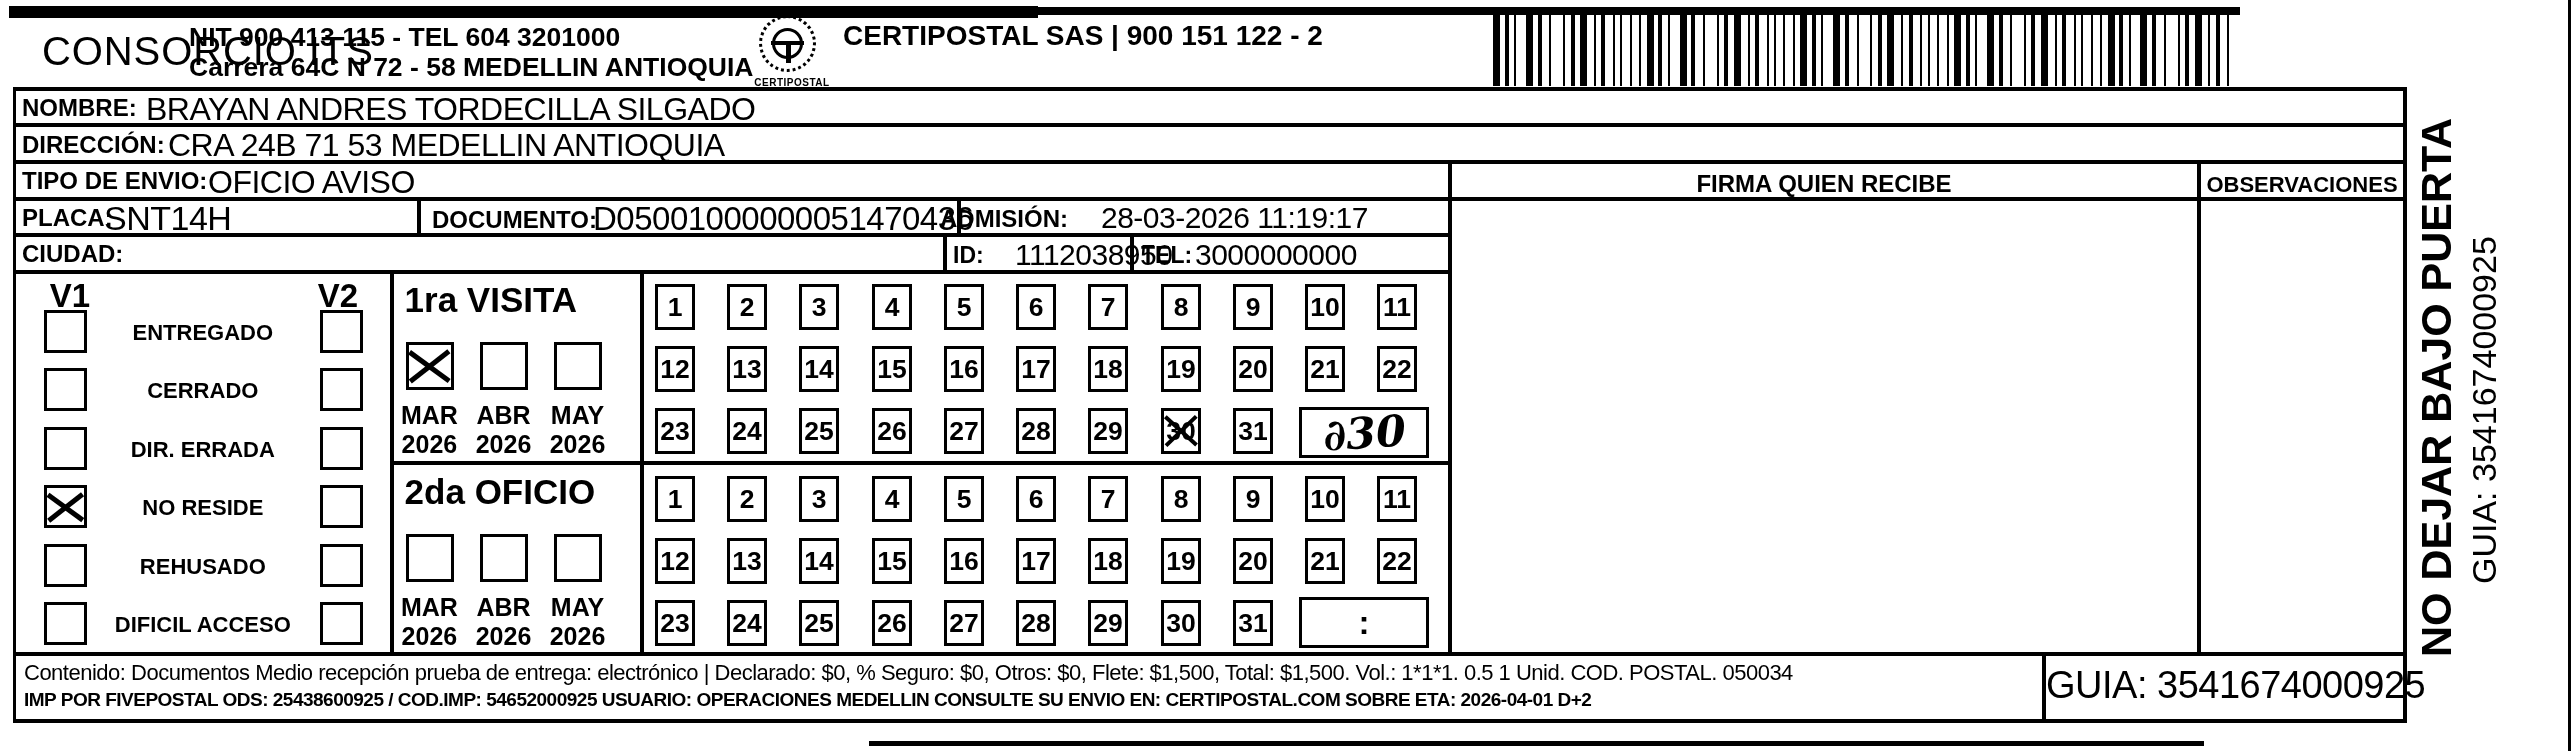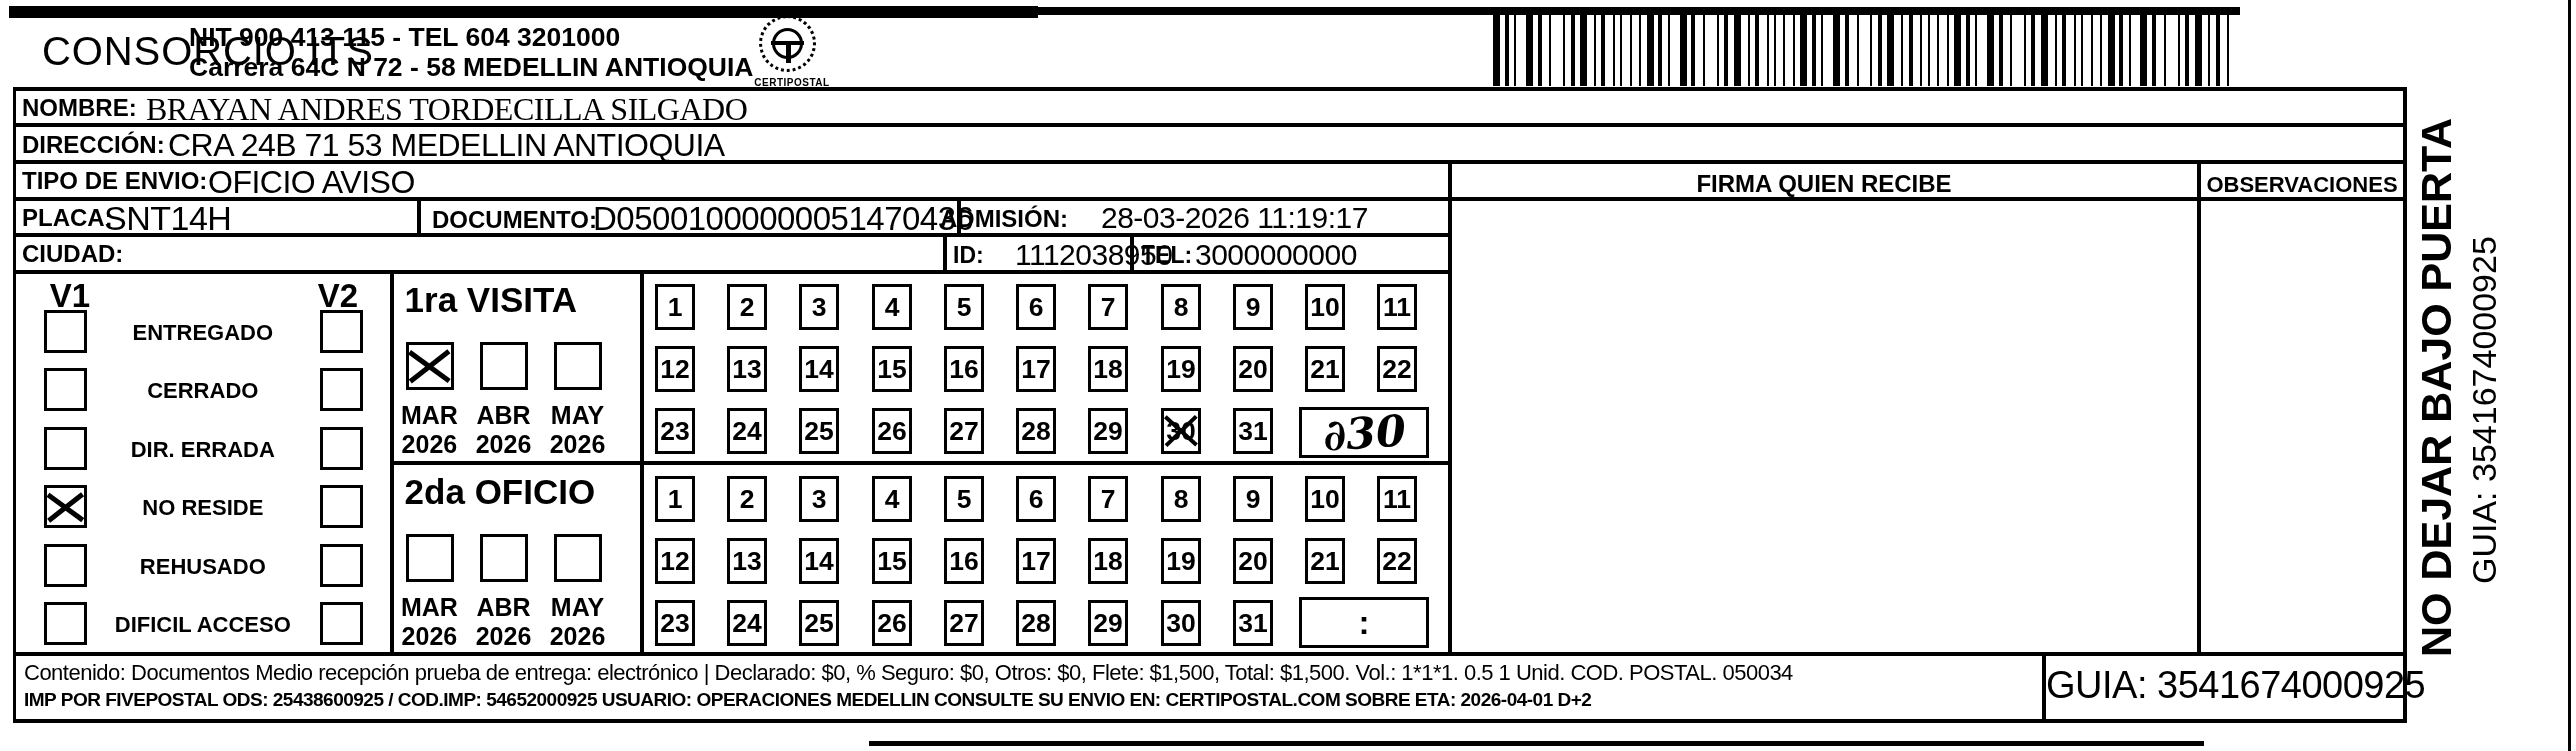--- a/index.html
+++ b/index.html
@@ -52,20 +52,21 @@
   <div class="val" style="left:42px;top:29px;font-size:40px;letter-spacing:0.9px;">CONSORCIO ITS</div>
   <div class="lbl" style="left:189px;top:22px;font-size:26.5px;">NIT 900 413 115 - TEL 604 3201000</div>
   <div class="lbl" style="left:189px;top:52px;font-size:26.5px;">Carrera 64C N 72 - 58 MEDELLIN ANTIOQUIA</div>
 
   <div class="stamp-ring" style="left:759px;top:14.6px;justify-content:center;">
     <div class="stamp-core"></div>
     <div class="stamp-cap">CERTIPOSTAL</div>
     <div class="stamp-und"></div>
   </div>
 
+  <div class="lbl" style="left:843px;top:20px;font-size:28px;">CERTIPOSTAL SAS | 900 151 122 - 2</div>
 
   <div class="barcode" style="left:1493px;top:11px;width:743px;height:75px;">
       <i style="left:0px;width:6.6px"></i>
       <i style="left:11.7px;width:4.4px"></i>
       <i style="left:21px;width:2.2px"></i>
       <i style="left:33px;width:6.6px"></i>
       <i style="left:45px;width:4.4px"></i>
       <i style="left:56px;width:2.2px"></i>
       <i style="left:70px;width:2.2px"></i>
       <i style="left:78px;width:4.4px"></i>
@@ -151,21 +152,21 @@
   <div class="ln" style="left:957px;top:197px;width:3.7px;height:40px;"></div>
   <div class="ln" style="left:943px;top:233px;width:3.7px;height:40px;"></div>
   <div class="ln" style="left:1130px;top:233px;width:3.7px;height:40px;"></div>
   <div class="ln" style="left:1448px;top:160px;width:3.7px;height:496px;"></div>
   <div class="ln" style="left:2197px;top:160px;width:3.7px;height:496px;"></div>
   <div class="ln" style="left:390px;top:270px;width:3.7px;height:386px;"></div>
   <div class="ln" style="left:640px;top:270px;width:3.7px;height:386px;"></div>
   <div class="ln" style="left:2042px;top:652px;width:3.7px;height:70px;"></div>
 
   <div class="lbl" style="left:22px;top:94px;font-size:24px;">NOMBRE:</div>
-  <div class="val" style="left:146px;top:91px;font-size:32px;font-family:Liberation Serif, serif;">BRAYAN ANDRES TORDECILLA SILGADO</div>
+  <div class="val" style="left:146px;top:91px;font-size:32px;">BRAYAN ANDRES TORDECILLA SILGADO</div>
 
   <div class="lbl" style="left:22px;top:131px;font-size:24px;">DIRECCIÓN:</div>
   <div class="val" style="left:168px;top:127px;font-size:32px;">CRA 24B  71 53 MEDELLIN ANTIOQUIA</div>
 
   <div class="lbl" style="left:22px;top:167px;font-size:24px;">TIPO DE ENVIO:</div>
   <div class="val" style="left:208px;top:164px;font-size:32px;">OFICIO AVISO</div>
 
   <div class="lbl" style="left:22px;top:204px;font-size:24px;">PLACA:</div>
   <div class="val" style="left:104px;top:199px;font-size:34px;">SNT14H</div>
 

